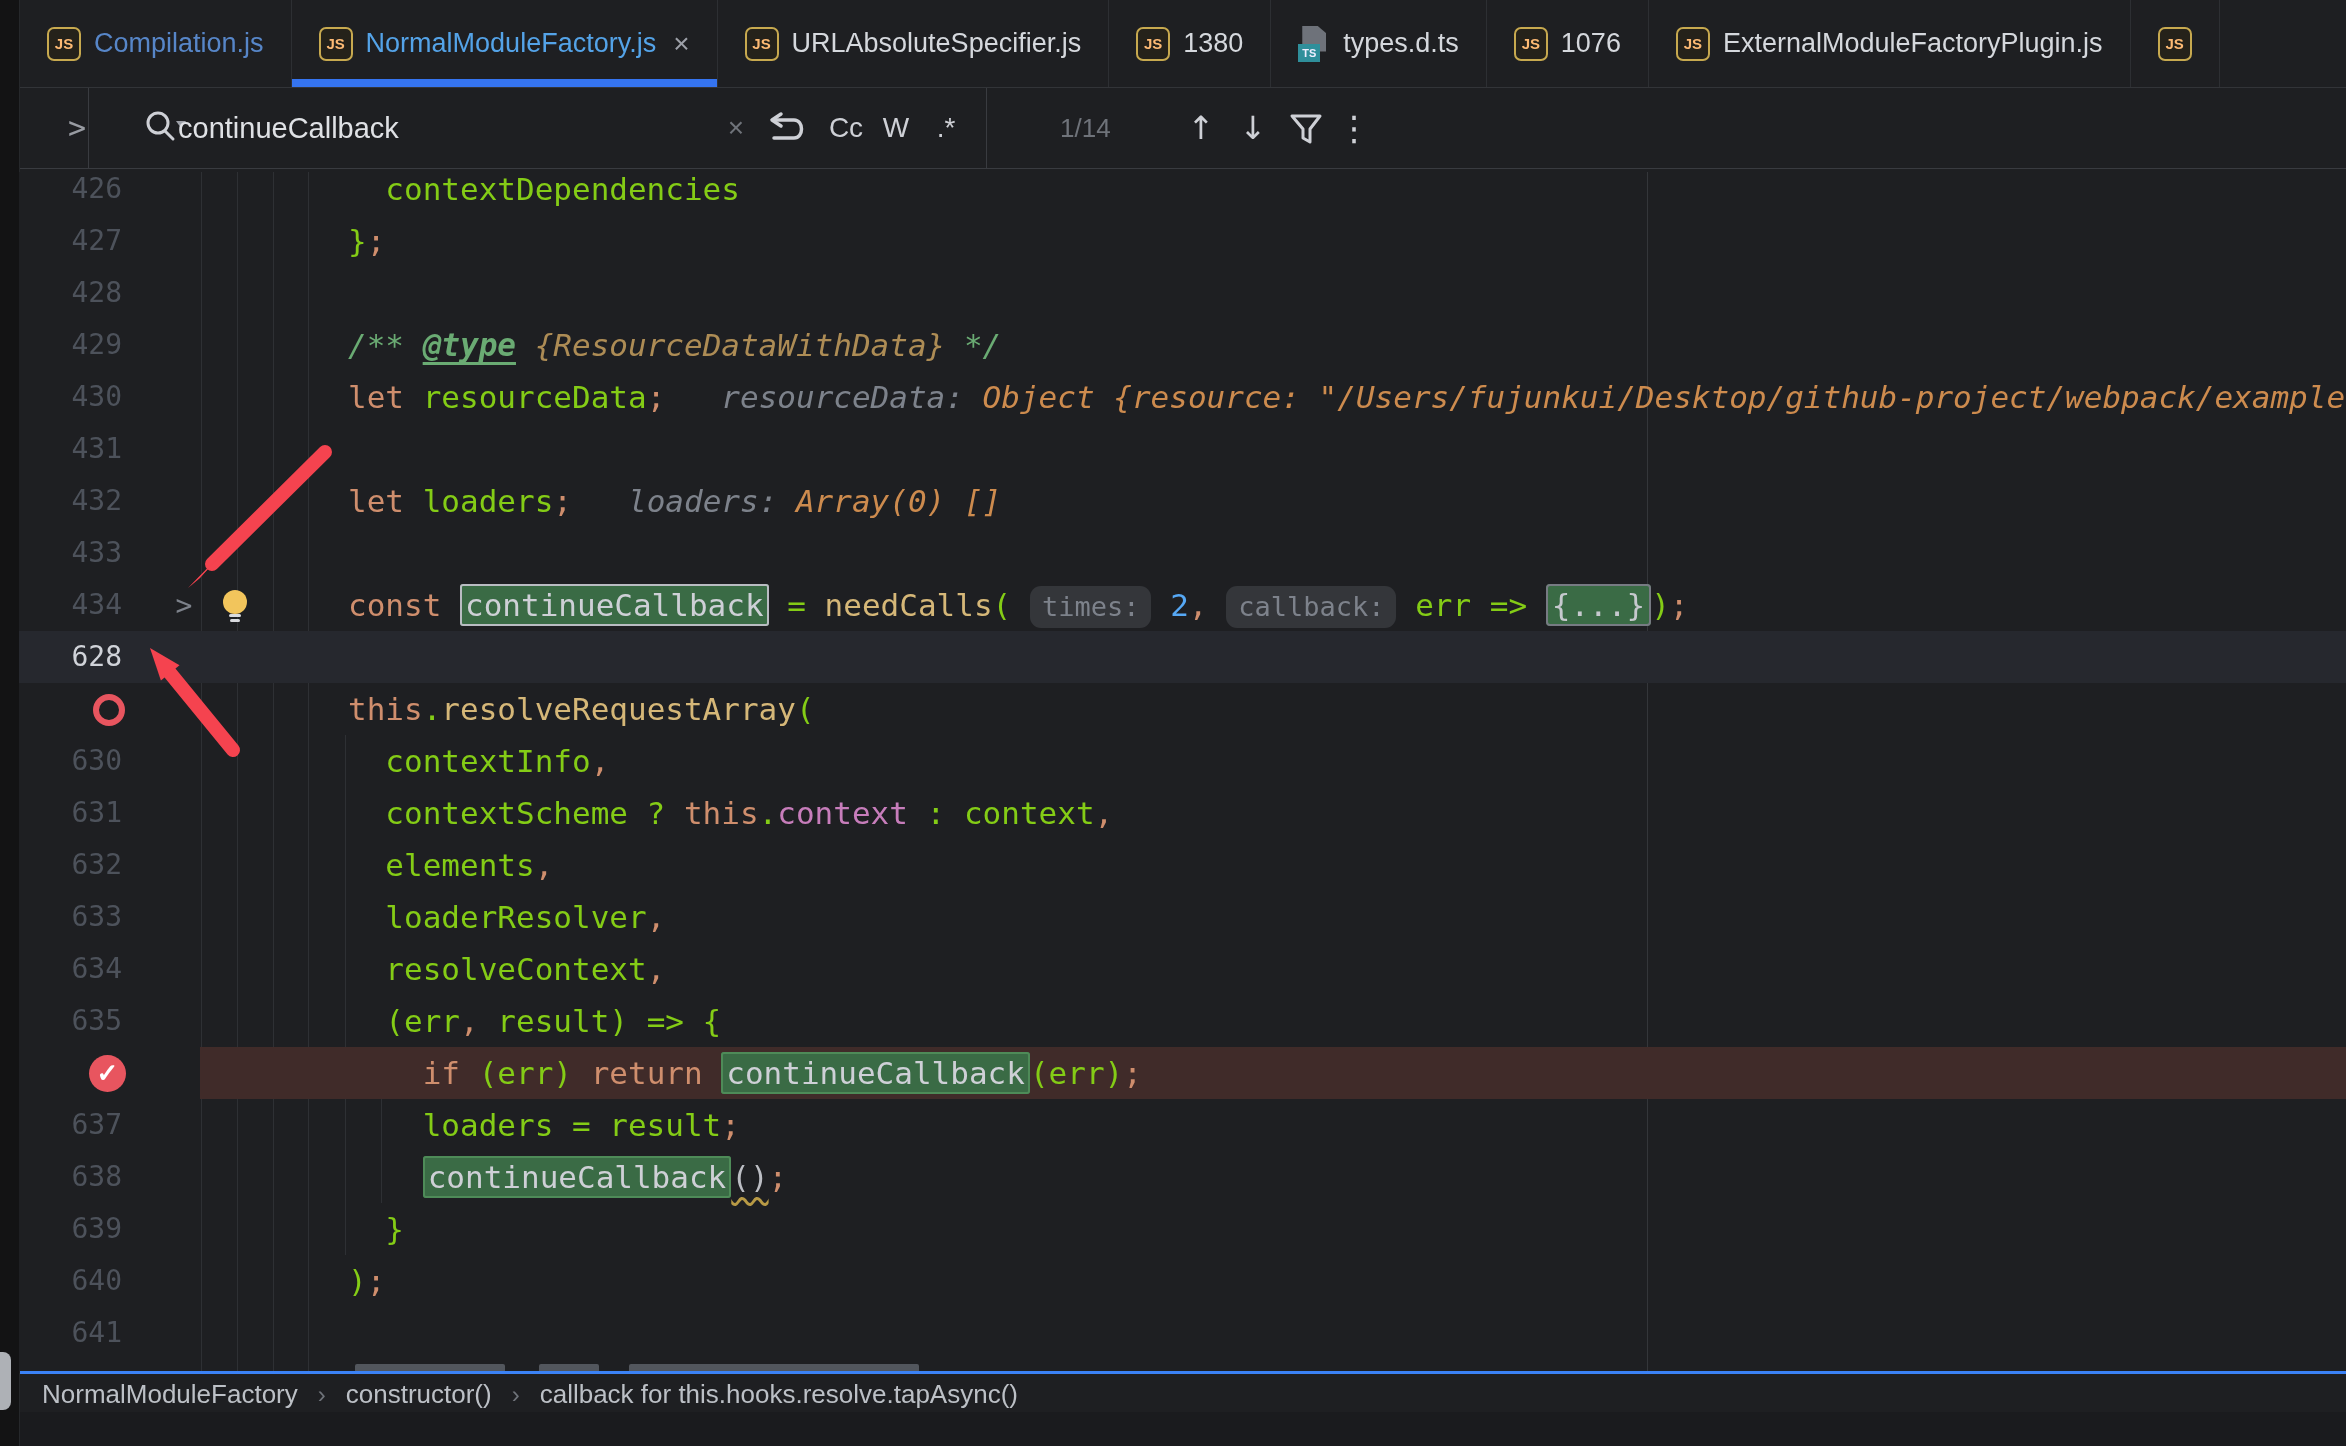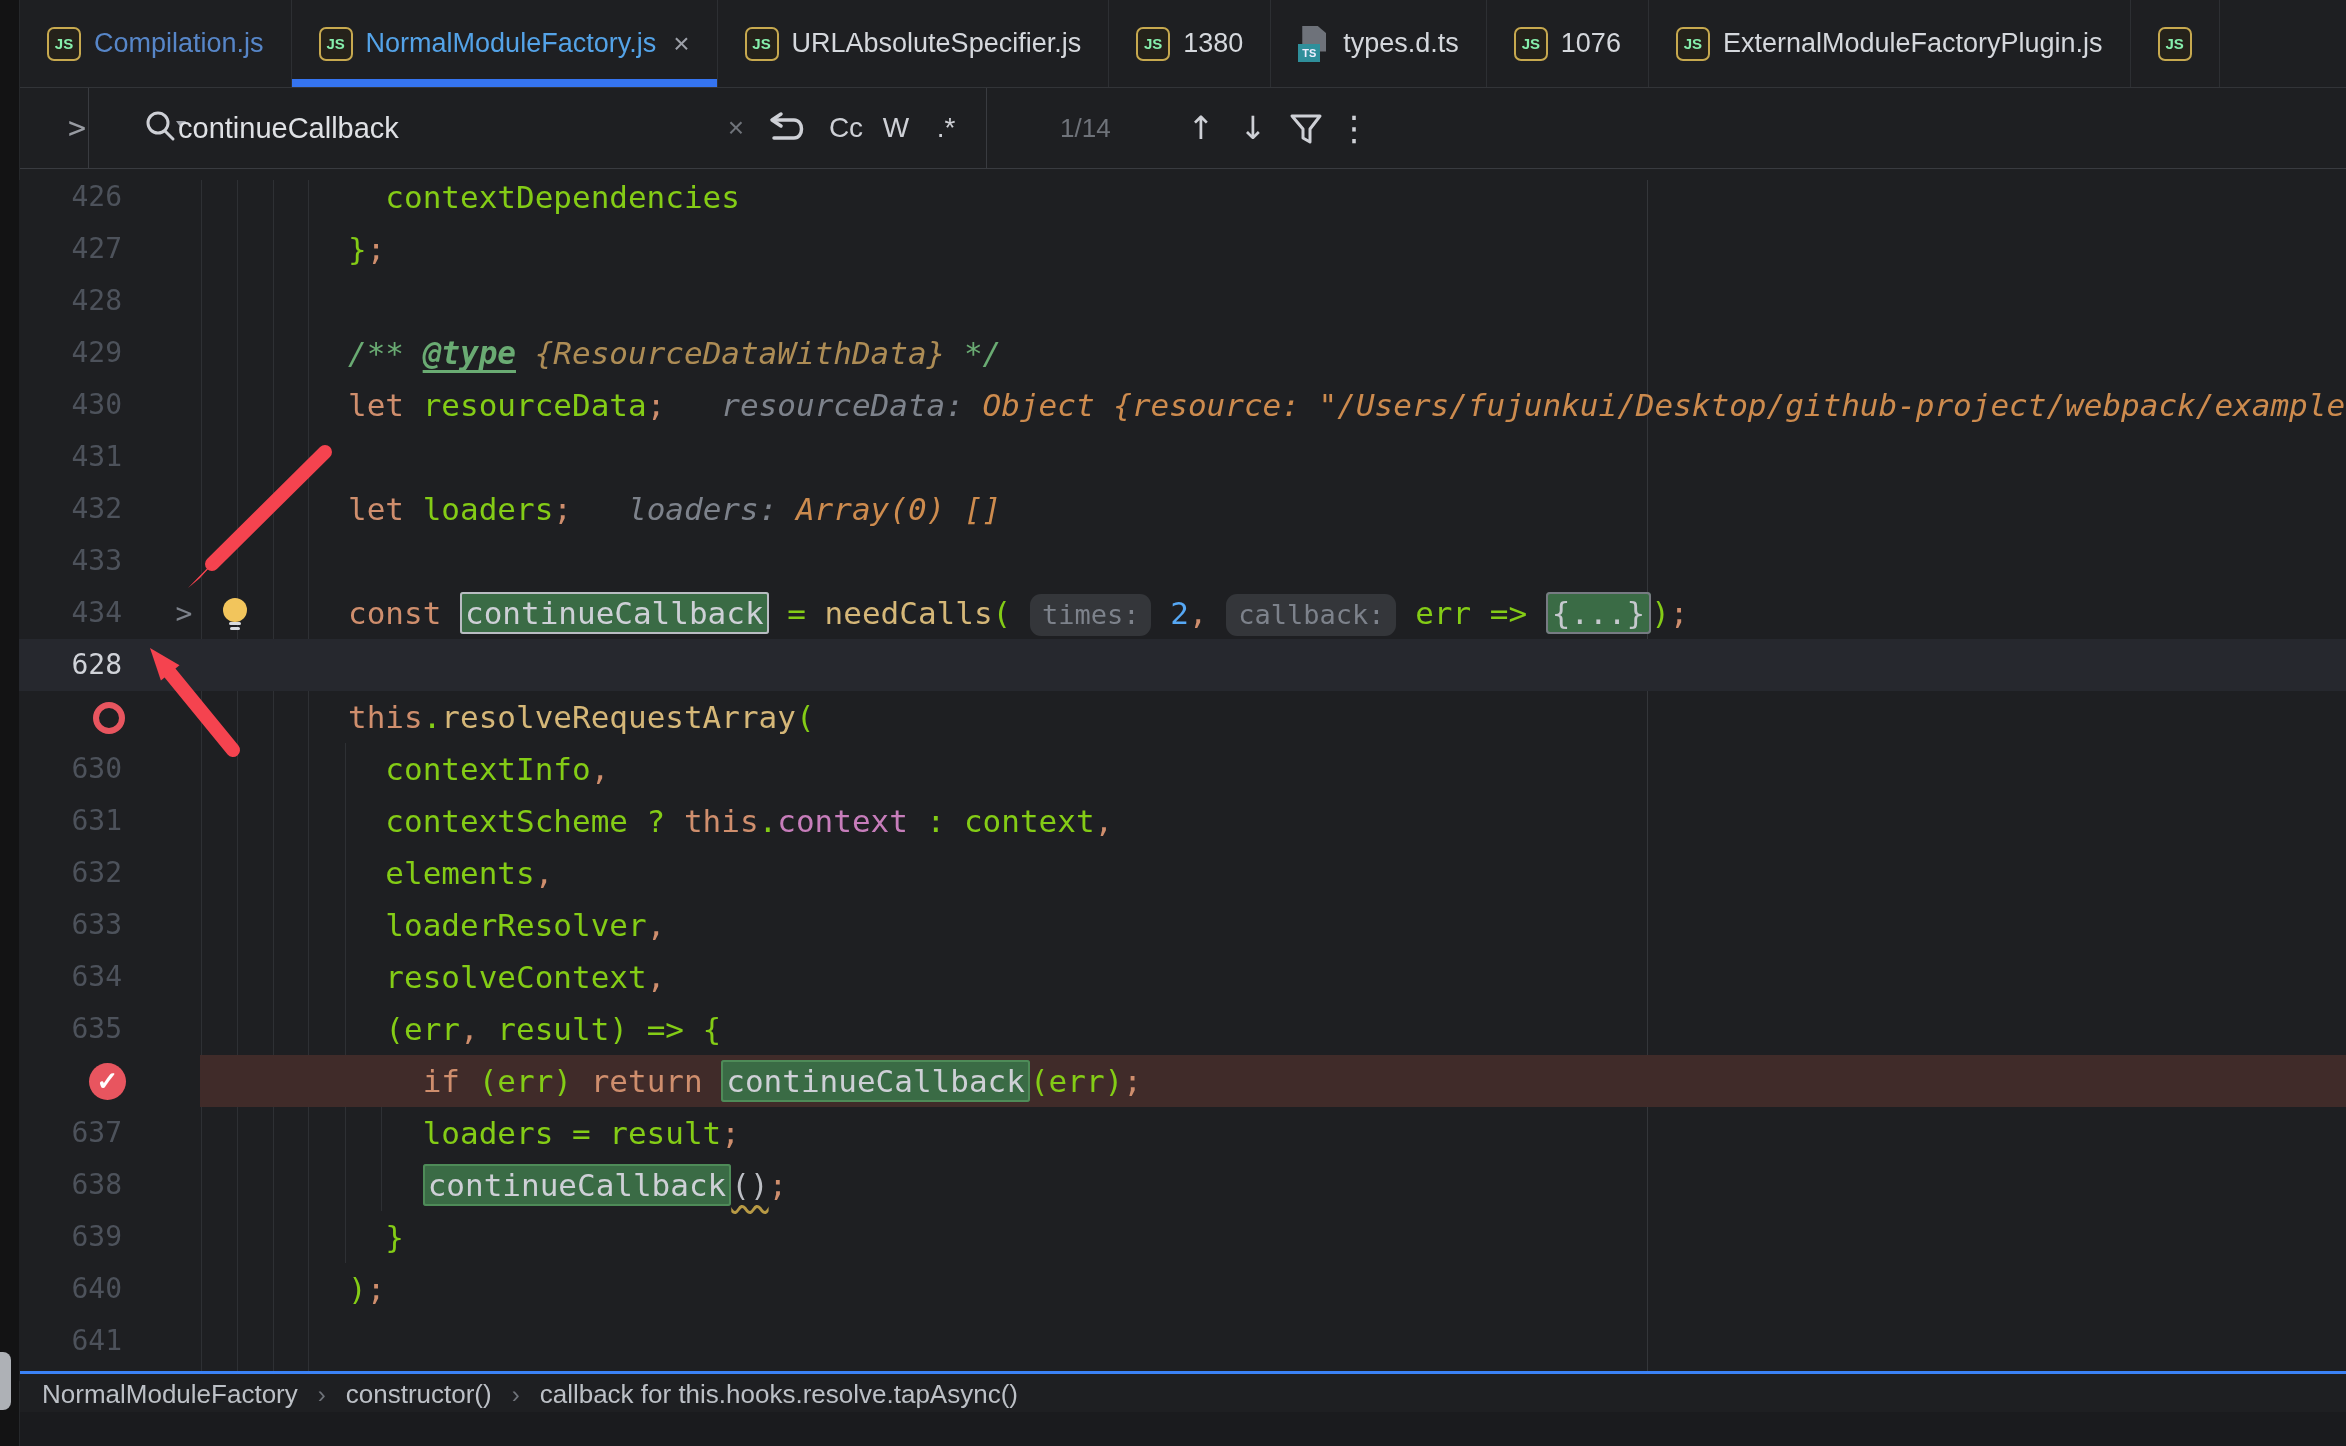--- a/index.html
+++ b/index.html
@@ -11,40 +11,40 @@
   
   .tabbar{position:absolute;left:20px;top:0;right:0;height:87px;display:flex;align-items:stretch;
           background:#1e1f22;border-bottom:1px solid #323438;overflow:hidden;}
   .tab{position:relative;display:flex;align-items:center;gap:13px;padding:0 27px;font-size:27px;color:#d5d8dd;
        border-right:1px solid #2d2f33;white-space:nowrap;cursor:default;}
   .tab.c-dimblue{color:#5786c8;}
   .tab.c-blue{color:#54a3e8;}
   .tab .close{color:#9da0a8;font-size:28px;margin-left:4px;}
   .tab .underline{position:absolute;left:0;right:0;bottom:0;height:8px;background:#3574f0;}
   .jsicon{width:34px;height:34px;border:2.5px solid #c7a94f;border-radius:7px;box-sizing:border-box;
-          display:flex;align-items:center;justify-content:center;font-size:15px;font-weight:bold;color:#86efac;
+          display:flex;align-items:center;justify-content:center;font-size:15px;font-weight:bold;color:#fdba74;
           background:#25221a;flex:0 0 auto;}
   .tsicon{position:relative;width:32px;height:36px;flex:0 0 auto;}
   .tsicon .doc{position:absolute;left:4px;top:0;width:24px;height:26px;background:#7d8189;
                clip-path:polygon(0 0,62% 0,100% 30%,100% 100%,0 100%);opacity:.85;}
   .tsicon .badge{position:absolute;left:0;bottom:0;width:22px;height:18px;background:#2f8f9b;color:#eef;
                  font-size:11px;font-weight:bold;display:flex;align-items:center;justify-content:center;}
   
   .findbar{position:absolute;left:20px;top:88px;right:0;height:80px;background:#1e1f22;border-bottom:1px solid #393b40;}
   .fb-chevron{position:absolute;left:40px;top:14px;width:34px;height:50px;color:#989ba2;font-size:30px;
               font-family:"DejaVu Sans Mono",monospace;display:flex;align-items:center;justify-content:center;}
   .fb-sep{position:absolute;top:0;bottom:0;width:1px;background:#393b40;}
   .fb-query{position:absolute;left:158px;top:0;height:80px;display:flex;align-items:center;font-size:29px;color:#dfe1e5;}
   .fb-btn{position:absolute;top:14px;height:52px;display:flex;align-items:center;justify-content:center;
           color:#ced0d6;font-size:28px;}
   .fb-dim{color:#6f737a;}
   .fb-count{position:absolute;top:0;height:80px;display:flex;align-items:center;color:#6f737a;font-size:26px;}
   .arrowglyph{font-size:32px;font-family:"DejaVu Sans",sans-serif;}
   
-  .editor{position:absolute;left:19px;top:180px;width:2327px;height:1201px;overflow:hidden;background:#1e1f22;}
+  .editor{position:absolute;left:19px;top:172px;width:2327px;height:1201px;overflow:hidden;background:#1e1f22;}
   .vguide{position:absolute;width:1px;background:#2e3034;}
   .colguide{position:absolute;left:1628px;top:0;bottom:0;width:1px;background:#34363a;}
   .crow{position:absolute;left:0;right:0;height:52px;}
   .row-hl-caret{position:absolute;inset:0;background:#26282e;}
   .row-hl-bp{position:absolute;left:181px;right:0;top:0;bottom:0;background:#402b29;}
   .lnum{position:absolute;left:0;top:0;width:103px;height:52px;line-height:52px;text-align:right;
         color:#4d525b;font-family:"DejaVu Sans Mono",monospace;font-size:28px;}
   .lnum.cur{color:#d0d3d9;}
   .codetext{position:absolute;left:329px;top:0;height:52px;line-height:52px;white-space:pre;
             font-family:"DejaVu Sans Mono",monospace;font-size:31px;color:#bcbec4;}

